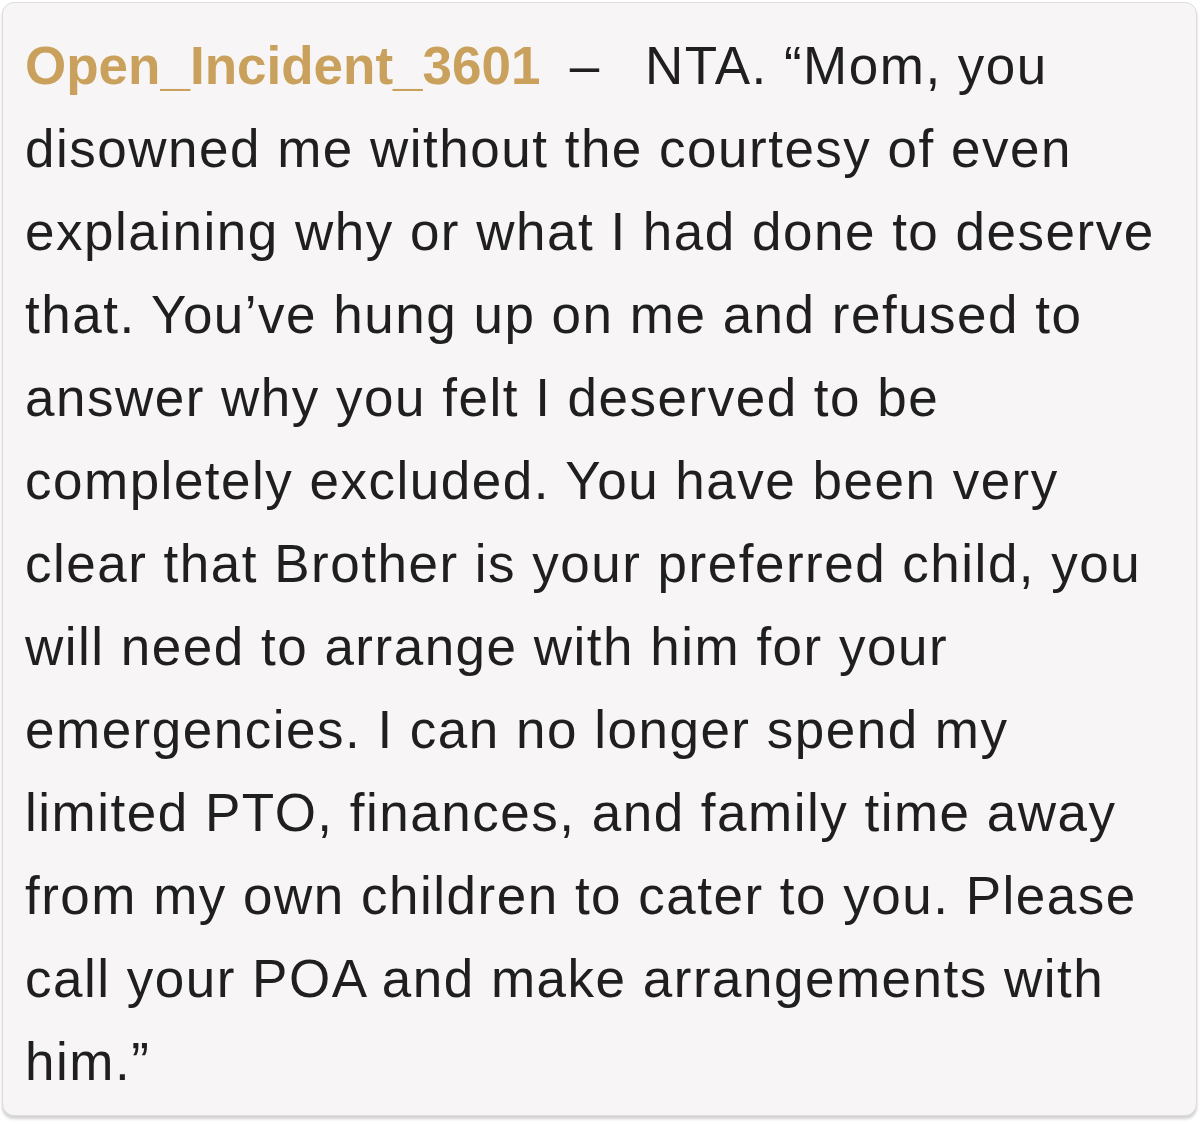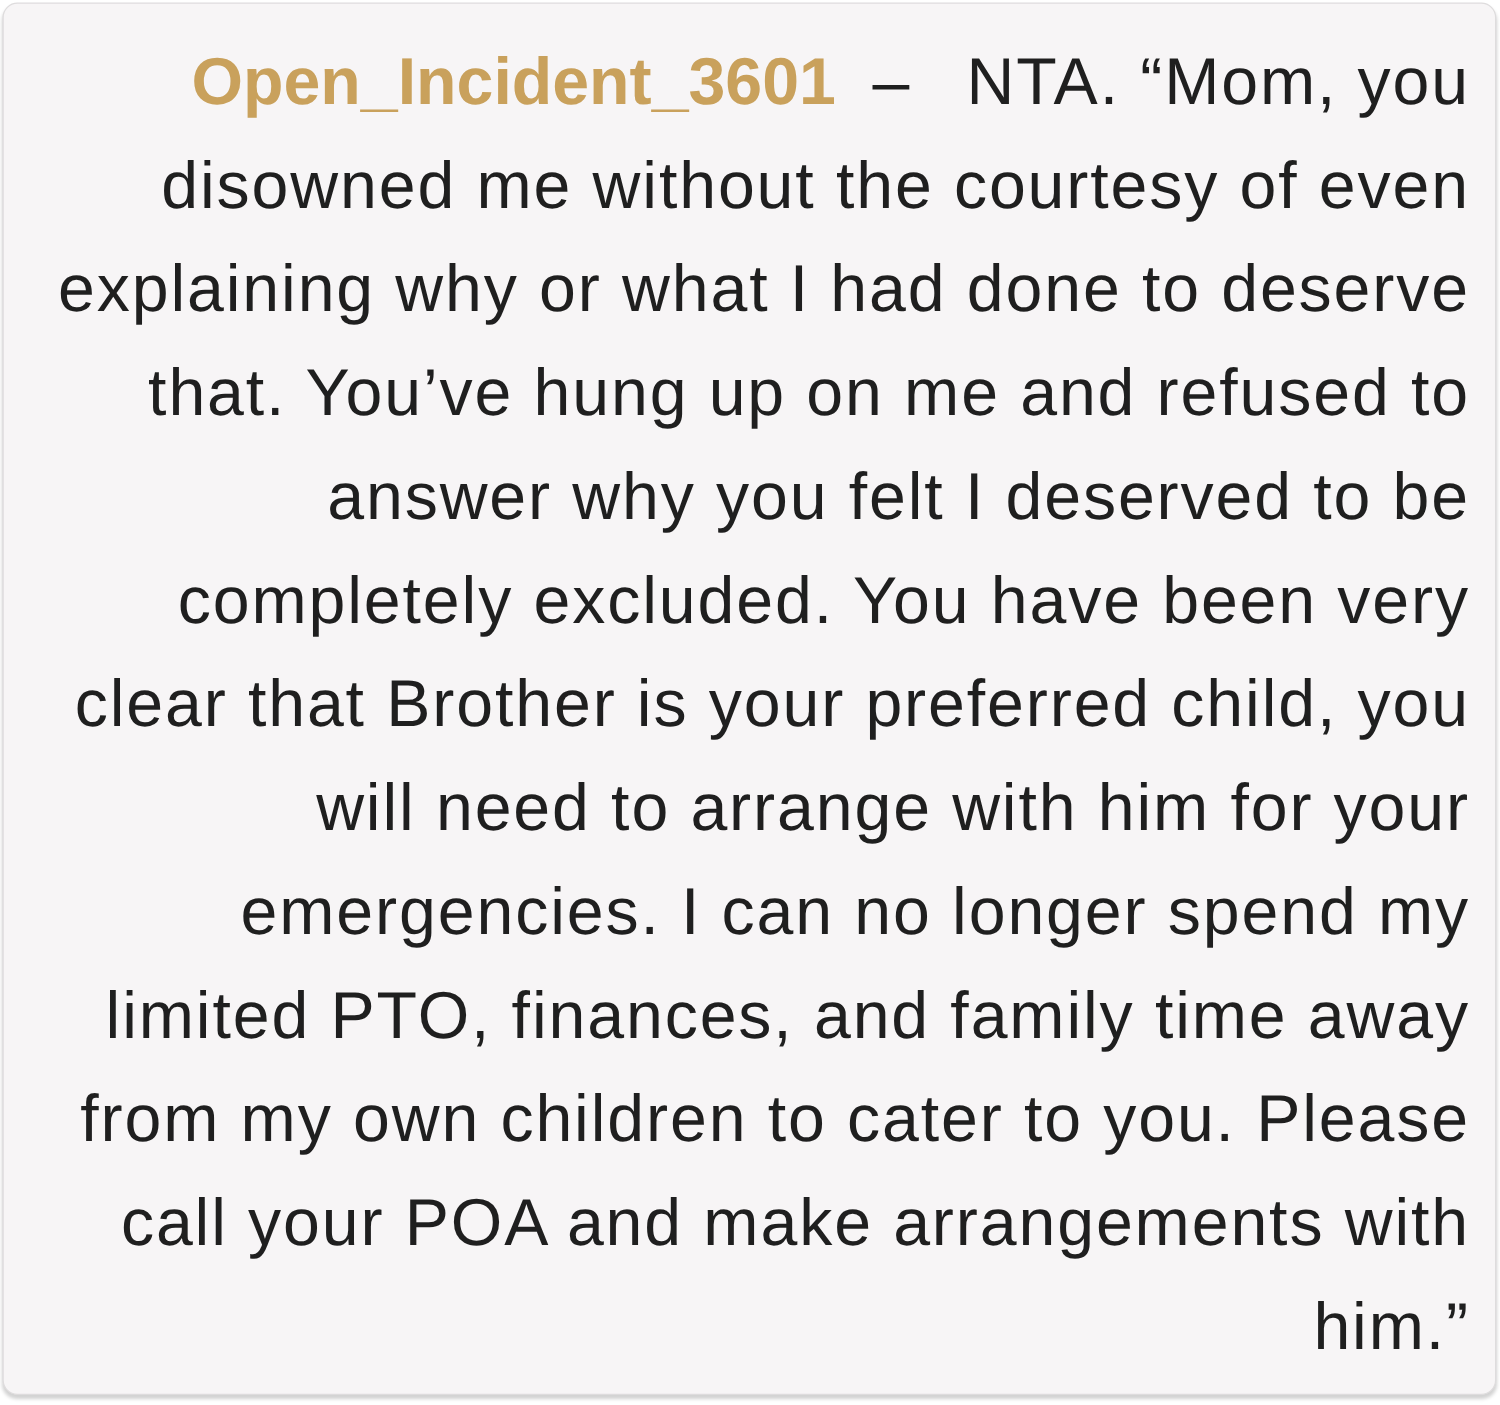--- a/index.html
+++ b/index.html
@@ -21,21 +21,21 @@
     box-shadow: 0 3px 3px rgba(0,0,0,0.18);
     padding: 21px 20px 0 22px;
     font-family: "Liberation Sans", sans-serif;
   }
   .text {
     margin: 0;
     font-size: 53px;
     line-height: 83px;
     letter-spacing: 1.5px;
     color: #1f1f1f;
-    text-align: right;
+    text-align: left;
   }
   .incident-id {
     font-weight: 700;
     color: #c9a15c;
     letter-spacing: 0;
     text-decoration: none;
     cursor: pointer;
   }
   .sep {
     margin: 0 28px 0 13px;

